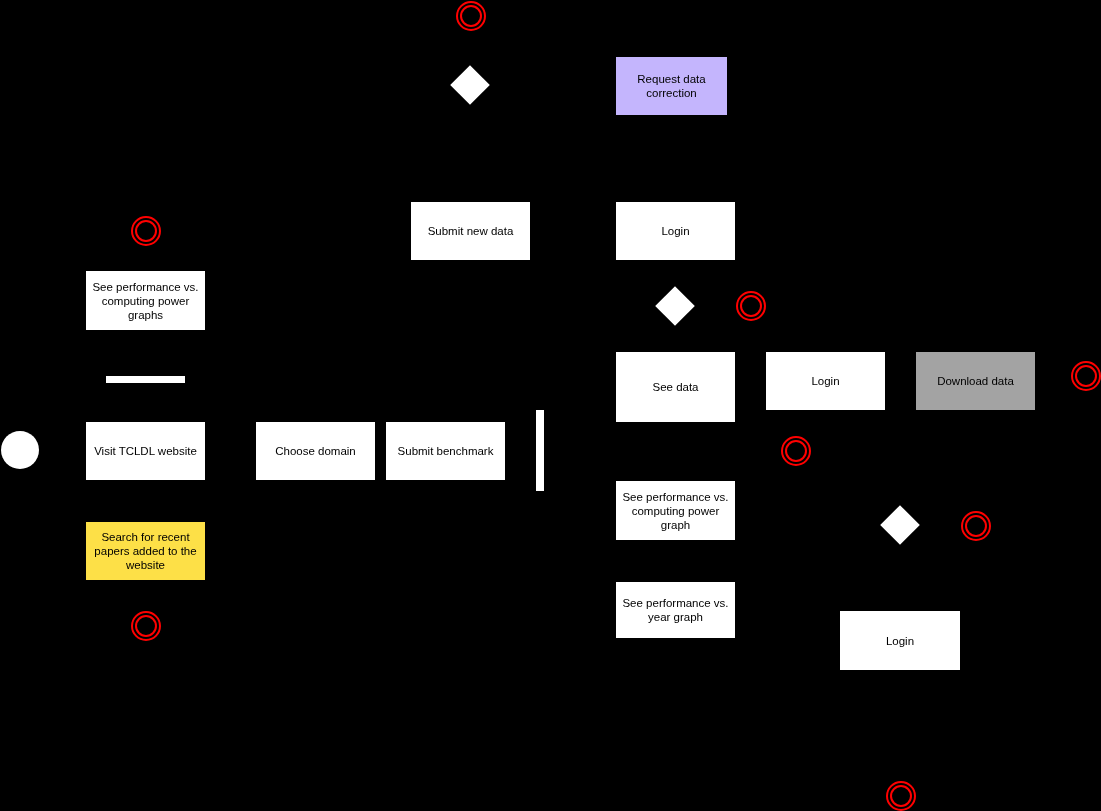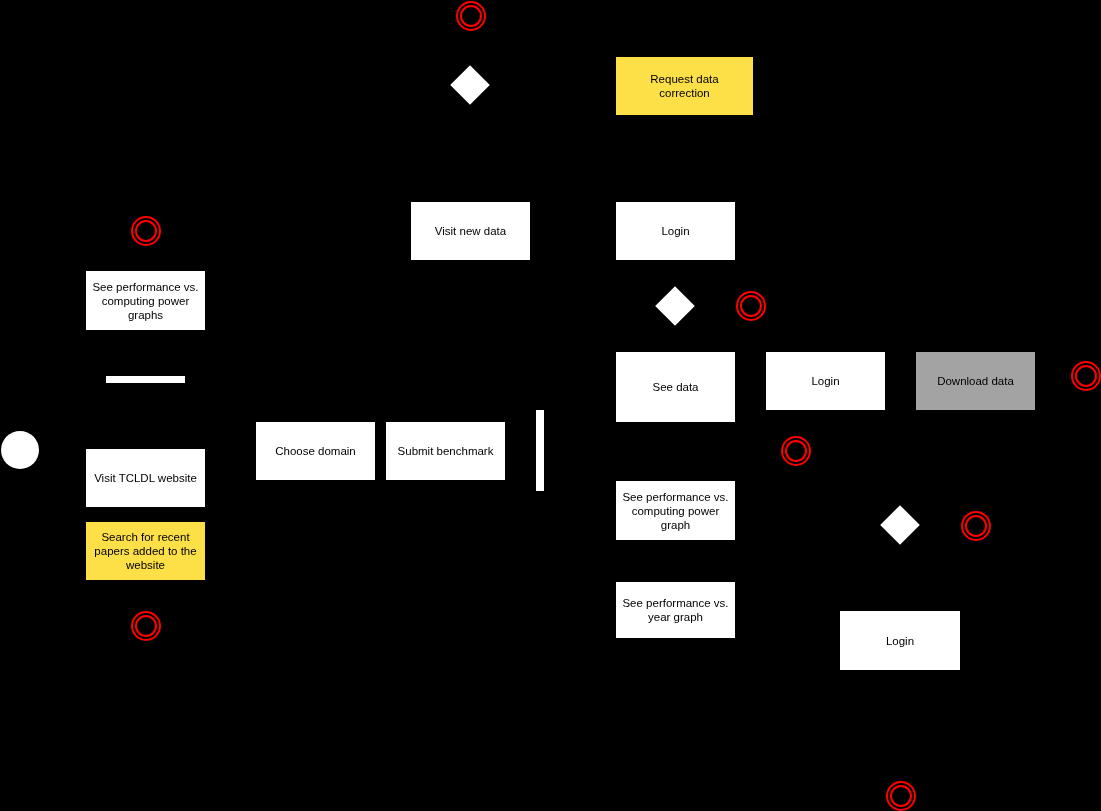--- a/index.html
+++ b/index.html
@@ -84,45 +84,45 @@
     <div class="decision" style="left: 661px; top: 292px; width: 28px; height: 28px; background: rgb(255, 255, 255);"></div>
     <div class="decision" style="left: 886px; top: 511px; width: 28px; height: 28px; background: rgb(255, 255, 255);"></div>
     <div class="final-node" style="left: 456px; top: 1px; width: 30px; height: 30px; border-color: rgb(255, 0, 0);"></div>
     <div class="final-node" style="left: 131px; top: 216px; width: 30px; height: 30px; border-color: rgb(255, 0, 0);"></div>
     <div class="final-node" style="left: 736px; top: 291px; width: 30px; height: 30px; border-color: rgb(255, 0, 0);"></div>
     <div class="final-node" style="left: 1071px; top: 361px; width: 30px; height: 30px; border-color: rgb(255, 0, 0);"></div>
     <div class="final-node" style="left: 781px; top: 436px; width: 30px; height: 30px; border-color: rgb(255, 0, 0);"></div>
     <div class="final-node" style="left: 961px; top: 511px; width: 30px; height: 30px; border-color: rgb(255, 0, 0);"></div>
     <div class="final-node" style="left: 131px; top: 611px; width: 30px; height: 30px; border-color: rgb(255, 0, 0);"></div>
     <div class="final-node" style="left: 886px; top: 781px; width: 30px; height: 30px; border-color: rgb(255, 0, 0);"></div>
-    <div class="activity" style="left: 616px; top: 57px; width: 137px; height: 58px; background: #fde047; color: rgb(0, 0, 0);">
+    <div class="activity" style="left: 616px; top: 57px; width: 111px; height: 58px; background: #c4b5fd; color: rgb(0, 0, 0);">
       <span class="label">Request data
 correction</span>
     </div>
     <div class="activity" style="left: 86px; top: 271px; width: 119px; height: 59px; background: rgb(255, 255, 255); color: rgb(0, 0, 0);">
       <span class="label">See performance vs.
 computing power
 graphs</span>
     </div>
     <div class="activity" style="left: 411px; top: 202px; width: 119px; height: 58px; background: rgb(255, 255, 255); color: rgb(0, 0, 0);">
-      <span class="label">Visit new data</span>
+      <span class="label">Submit new data</span>
     </div>
     <div class="activity" style="left: 616px; top: 202px; width: 119px; height: 58px; background: rgb(255, 255, 255); color: rgb(0, 0, 0);">
       <span class="label">Login</span>
     </div>
     <div class="activity" style="left: 616px; top: 352px; width: 119px; height: 70px; background: rgb(255, 255, 255); color: rgb(0, 0, 0);">
       <span class="label">See data</span>
     </div>
     <div class="activity" style="left: 766px; top: 352px; width: 119px; height: 58px; background: rgb(255, 255, 255); color: rgb(0, 0, 0);">
       <span class="label">Login</span>
     </div>
     <div class="activity" style="left: 916px; top: 352px; width: 119px; height: 58px; background: #a3a3a3; color: rgb(0, 0, 0);">
       <span class="label">Download data</span>
     </div>
-    <div class="activity" style="left: 86px; top: 422px; width: 119px; height: 58px; background: rgb(255, 255, 255); color: rgb(0, 0, 0); margin-top: 27px;">
+    <div class="activity" style="left: 86px; top: 422px; width: 119px; height: 58px; background: rgb(255, 255, 255); color: rgb(0, 0, 0);">
       <span class="label">Visit TCLDL website</span>
     </div>
     <div class="activity" style="left: 236px; top: 422px; width: 119px; height: 58px; background: rgb(255, 255, 255); color: rgb(0, 0, 0); margin-left: 20px;">
       <span class="label">Choose domain</span>
     </div>
     <div class="activity" style="left: 386px; top: 422px; width: 119px; height: 58px; background: rgb(255, 255, 255); color: rgb(0, 0, 0);">
       <span class="label">Submit benchmark</span>
     </div>
     <div class="activity" style="left: 616px; top: 481px; width: 119px; height: 59px; background: rgb(255, 255, 255); color: rgb(0, 0, 0);">
       <span class="label">See performance vs.

